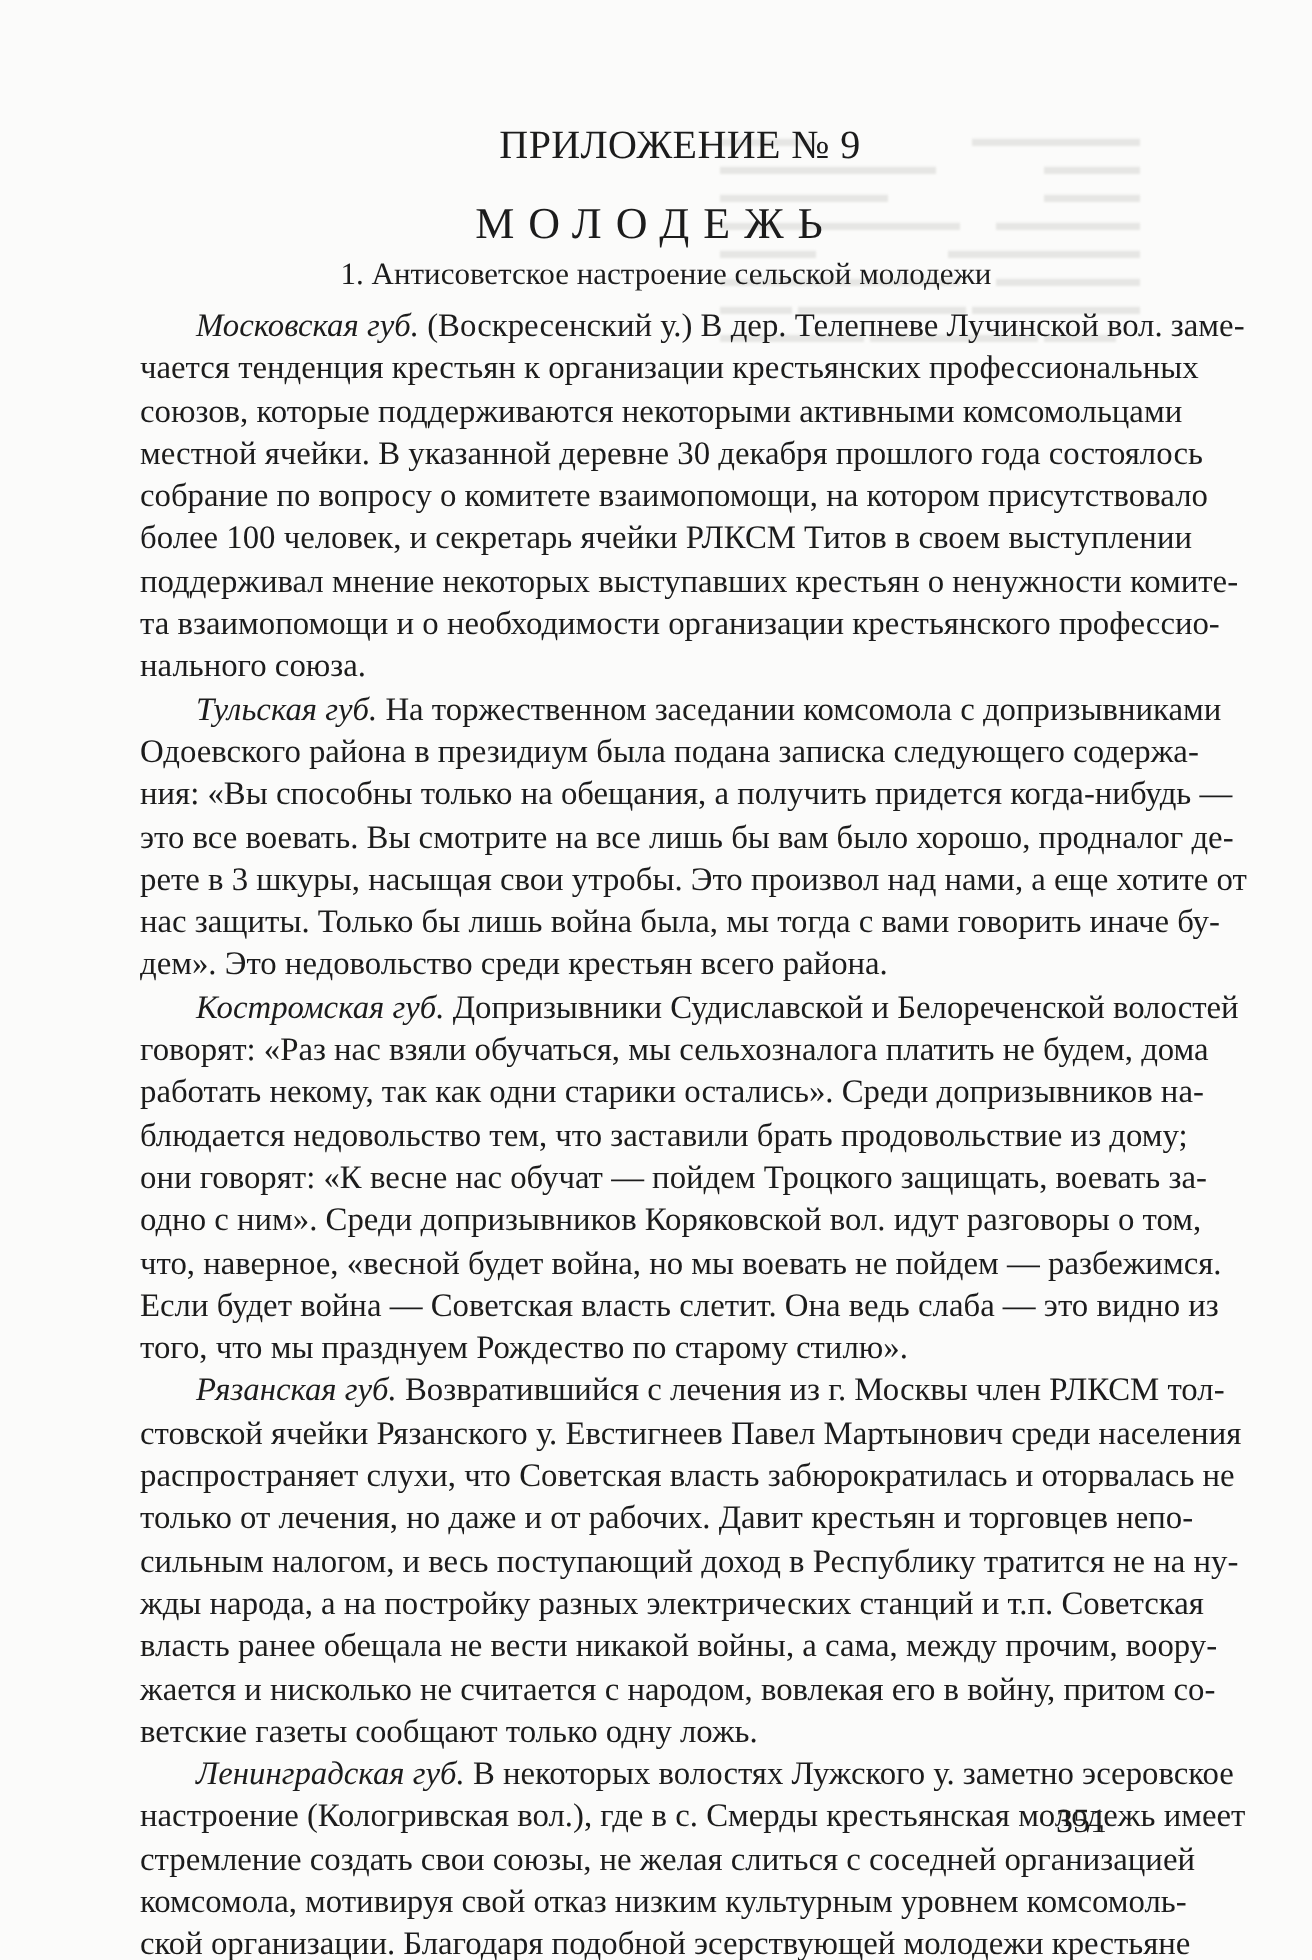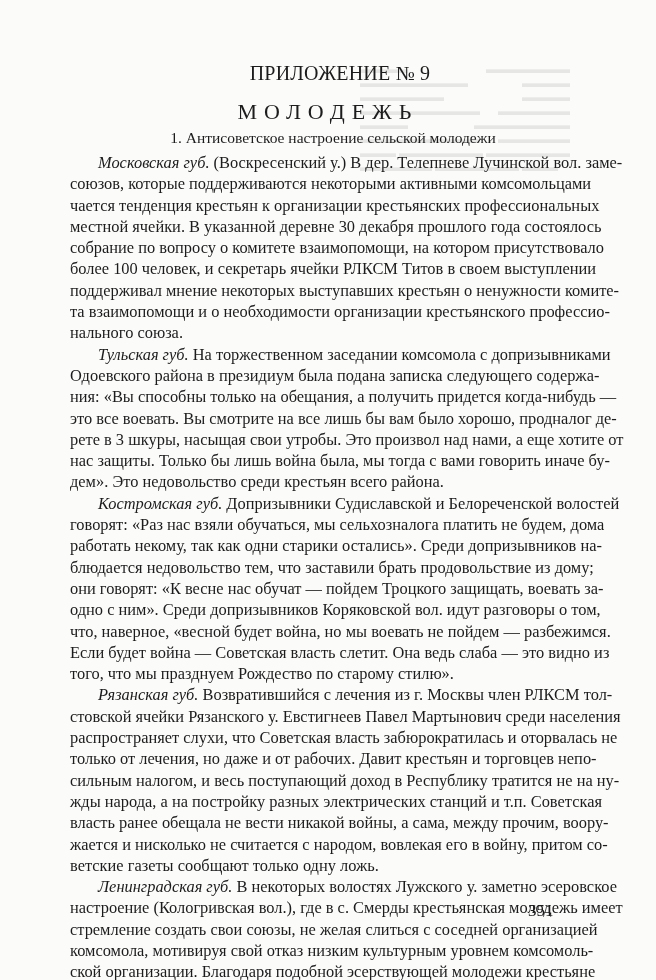--- a/index.html
+++ b/index.html
@@ -52,22 +52,22 @@
   </div>
 
   <div class="title">ПРИЛОЖЕНИЕ № 9</div>
   <div class="subtitle">МОЛОДЕЖЬ</div>
   <div class="section">1. Антисоветское настроение сельской молодежи</div>
 
   <div class="body">
 
     <p class="para">
       <span class="line"><em>Московская губ.</em><span> (Воскресенский у.) В дер. Телепневе Лучинской вол. заме-</span></span>
+      <span class="line" style="text-indent:0">чается тенденция крестьян к организации крестьянских профессиональных</span>
       <span class="line" style="text-indent:0">союзов, которые поддерживаются некоторыми активными комсомольцами</span>
-      <span class="line" style="text-indent:0">чается тенденция крестьян к организации крестьянских профессиональных</span>
       <span class="line" style="text-indent:0">местной ячейки. В указанной деревне 30 декабря прошлого года состоялось</span>
       <span class="line" style="text-indent:0">собрание по вопросу о комитете взаимопомощи, на котором присутствовало</span>
       <span class="line" style="text-indent:0">более 100 человек, и секретарь ячейки РЛКСМ Титов в своем выступлении</span>
       <span class="line" style="text-indent:0">поддерживал мнение некоторых выступавших крестьян о ненужности комите-</span>
       <span class="line" style="text-indent:0">та взаимопомощи и о необходимости организации крестьянского профессио-</span>
       <span class="line last" style="text-indent:0">нального союза.</span>
     </p>
 
     <p class="para">
       <span class="line"><em>Тульская губ.</em><span> На торжественном заседании комсомола с допризывниками</span></span>

